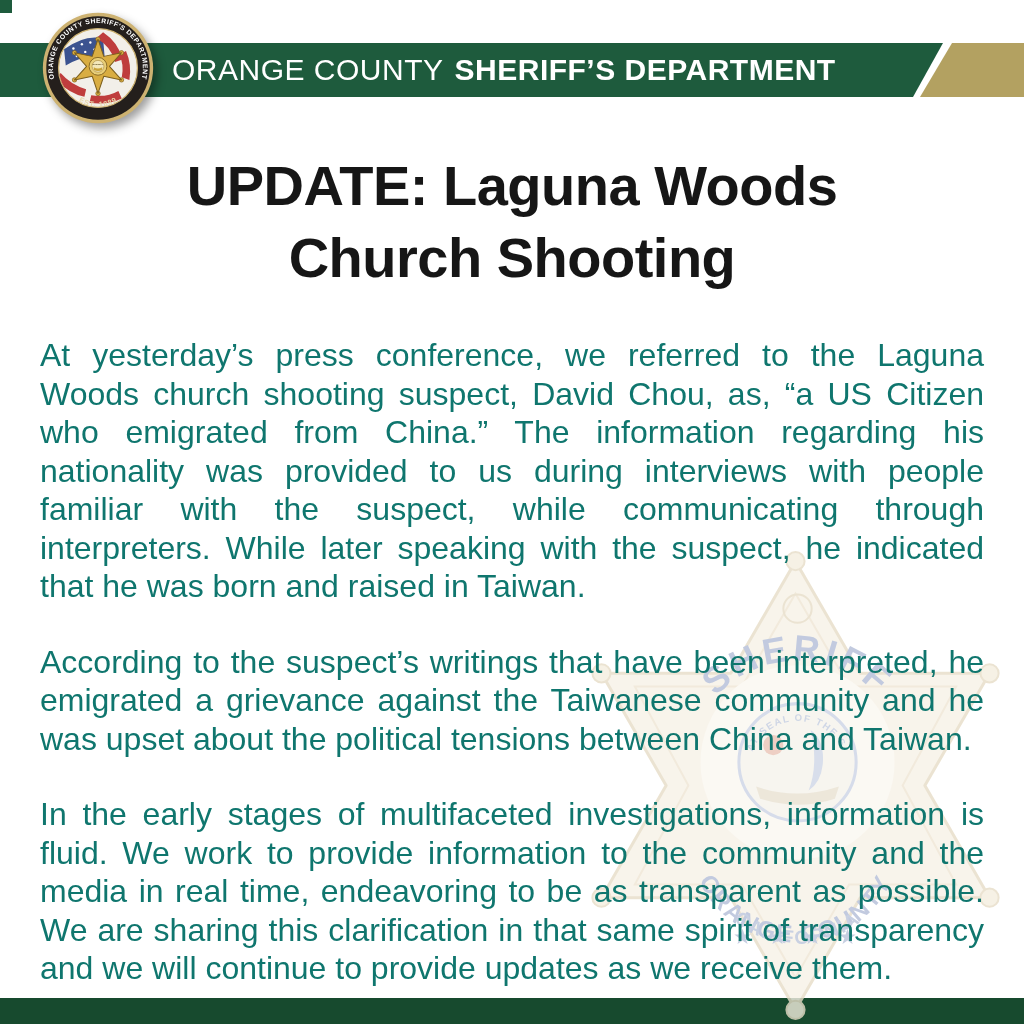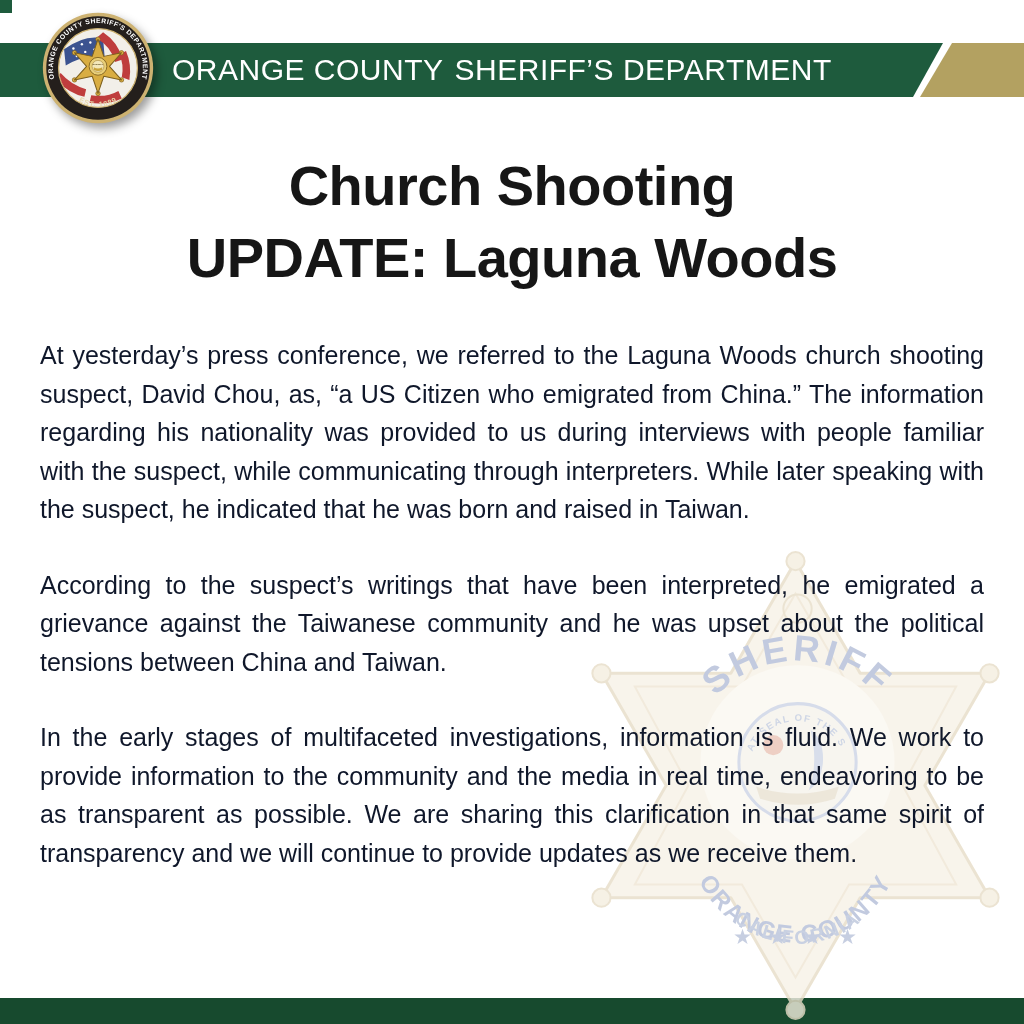--- a/index.html
+++ b/index.html
@@ -17,32 +17,32 @@
   .header-accent{
     position:absolute;left:920px;top:43px;width:104px;height:54px;background:#b3a161;
     clip-path:polygon(32px 0,100% 0,100% 100%,0 100%);
   }
   .header-text{
     position:absolute;left:172px;top:43px;height:54px;width:740px;
     display:flex;align-items:center;white-space:nowrap;
     color:#ffffff;font-size:30px;letter-spacing:.5px;z-index:3;
   }
   .brand-regular{font-weight:400;}
-  .brand-bold{font-weight:400;margin-left:11px;}
+  .brand-bold{font-weight:700;margin-left:11px;}
   .badge{position:absolute;left:42px;top:12px;width:112px;height:112px;z-index:4;}
   .badge svg{filter:drop-shadow(4px 5px 5px rgba(0,0,0,.38));}
   
   .title{
     position:absolute;left:0;right:0;top:150px;text-align:center;
     font-size:56px;line-height:72px;font-weight:800;letter-spacing:-.5px;color:#161616;
   }
   
   .body-text{
     position:absolute;left:40px;right:40px;top:336px;
-    font-size:25px;line-height:38.5px;color:#0f172a;
+    font-size:32px;line-height:38.5px;color:#0f766e;
     text-align:justify;z-index:2;
   }
   .body-text p{margin:0 0 37px 0;}
   
   .watermark{position:absolute;left:558px;top:548px;width:475px;height:475px;opacity:.8;z-index:1;pointer-events:none;}
   
   .footer-band{position:absolute;left:0;bottom:0;width:100%;height:26px;background:#174a2e;}
 </style>
 </head>
 <body>
@@ -144,22 +144,22 @@
       <text font-family="Liberation Sans, sans-serif" font-size="8" font-weight="700" fill="#ffffff" letter-spacing=".6">
         <textPath href="#seal-top-arc" startOffset="50%" text-anchor="middle">ORANGE COUNTY SHERIFF'S DEPARTMENT</textPath>
       </text>
       <text font-family="Liberation Sans, sans-serif" font-size="8.5" font-weight="700" fill="#e8d9ae" letter-spacing="1">
         <textPath href="#seal-bottom-arc" startOffset="50%" text-anchor="middle">EST. 1889</textPath>
       </text>
     </svg>
   </div>
 
   <div class="title">
+    <div>UPDATE: Laguna Woods</div>
     <div>Church Shooting</div>
-    <div>UPDATE: Laguna Woods</div>
   </div>
 
   <div class="body-text">
     <p>At yesterday’s press conference, we referred to the Laguna Woods church shooting suspect, David Chou, as, “a US Citizen who emigrated from China.” The information regarding his nationality was provided to us during interviews with people familiar with the suspect, while communicating through interpreters. While later speaking with the suspect, he indicated that he was born and raised in Taiwan.</p>
     <p>According to the suspect’s writings that have been interpreted, he emigrated a grievance against the Taiwanese community and he was upset about the political tensions between China and Taiwan.</p>
     <p>In the early stages of multifaceted investigations, information is fluid. We work to provide information to the community and the media in real time, endeavoring to be as transparent as possible. We are sharing this clarification in that same spirit of transparency and we will continue to provide updates as we receive them.</p>
   </div>
 
   <div class="footer-band"></div>
 

